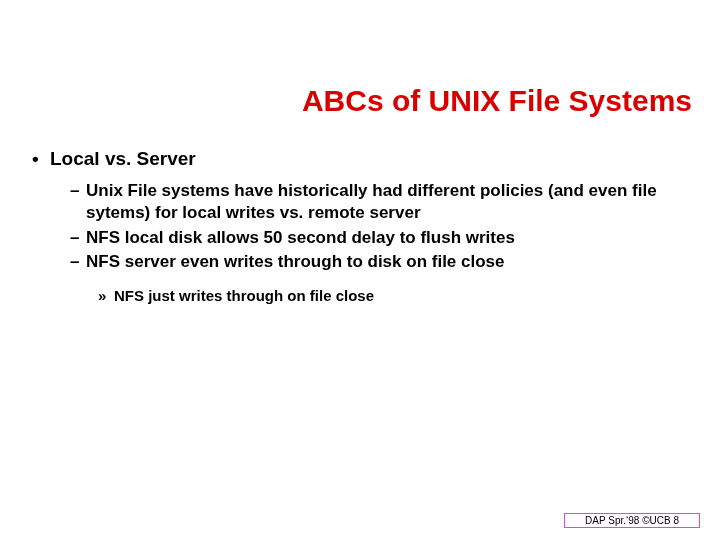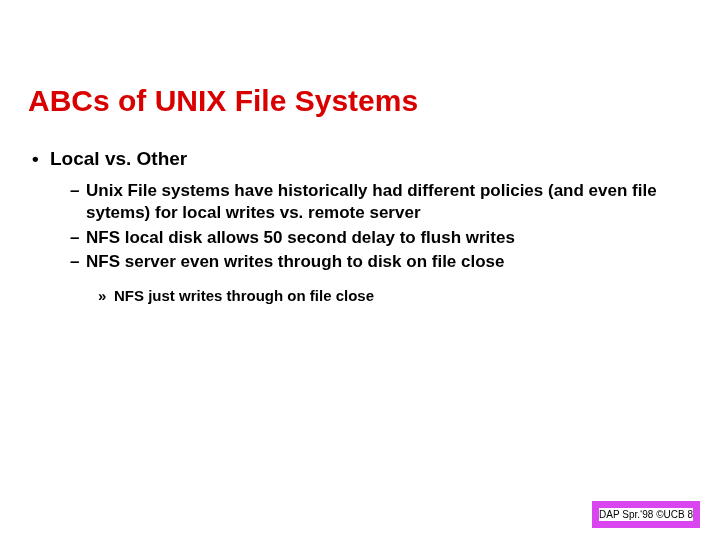--- a/index.html
+++ b/index.html
@@ -17,21 +17,21 @@
     width: 720px;
     height: 540px;
     position: relative;
     box-sizing: border-box;
     padding: 44px 28px 0 28px;
   }
   .title {
     color: #d90000;
     font-size: 30px;
     font-weight: bold;
-    text-align: left;
+    text-align: right;
     margin: 40px 0 30px 0;
   }
   .lvl1 {
     font-size: 19px;
     font-weight: bold;
     margin: 0 0 10px 4px;
   }
   .lvl1 .bullet { display:inline-block; width:18px; }
   .lvl2-group {
     margin: 0 0 12px 42px;
@@ -55,34 +55,34 @@
     margin-bottom: 2px;
     text-indent: -16px;
     padding-left: 16px;
   }
   .lvl3 .raquo { display:inline-block; width:16px; text-indent:0; }
   .footer {
     position: absolute;
     right: 20px;
     bottom: 12px;
     font-size: 10px;
-    border: 7px solid #d946ef;
-    padding: 1px 0;
+    border: 1px solid #d946ef;
+    padding: 1px 20px;
     background: #fff;
   }
 </style>
 </head>
 <body>
 
 <div class="slide">
 
   <div class="title">ABCs of UNIX File Systems</div>
 
   <div class="lvl1">
-    <span class="bullet">•</span><span>Local vs. Other</span>
+    <span class="bullet">•</span><span>Local vs. Server</span>
   </div>
 
   <div class="lvl2-group">
     <div class="lvl2">
       <span class="dash">–</span><span>Unix File systems have historically had different policies (and even file sytems) for local writes vs. remote server</span>
     </div>
     <div class="lvl2">
       <span class="dash">–</span><span>NFS local disk allows 50 second delay to flush writes</span>
     </div>
     <div class="lvl2">

